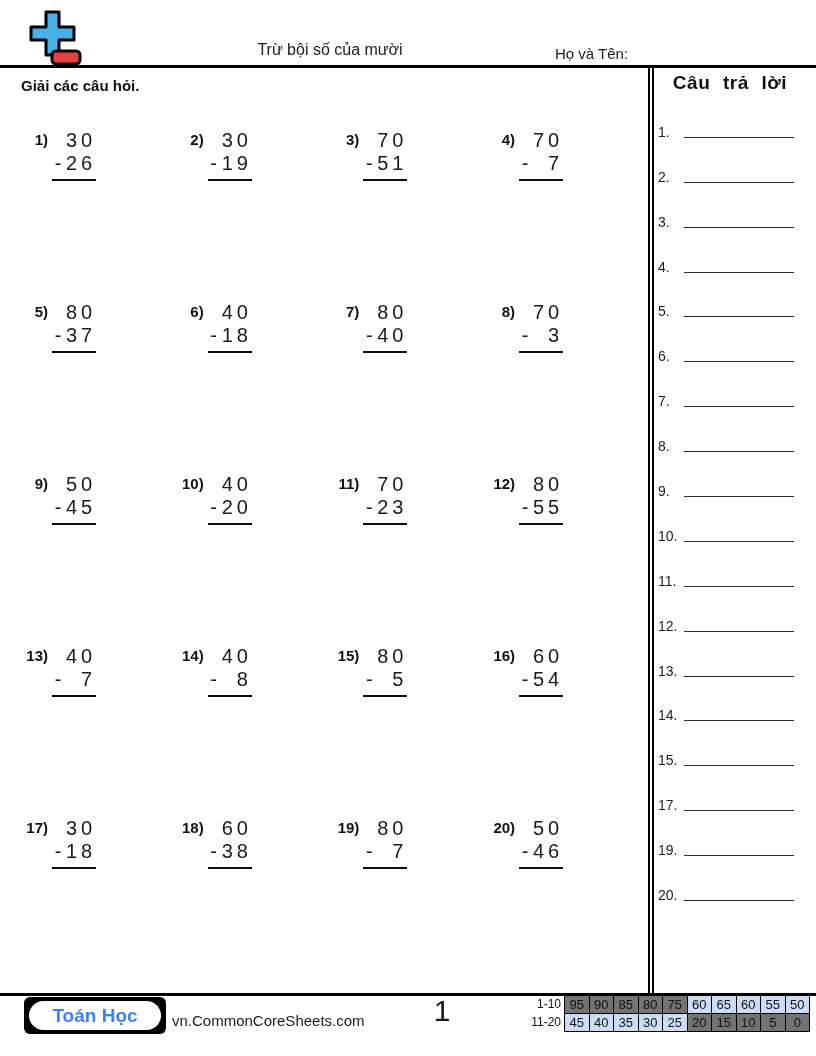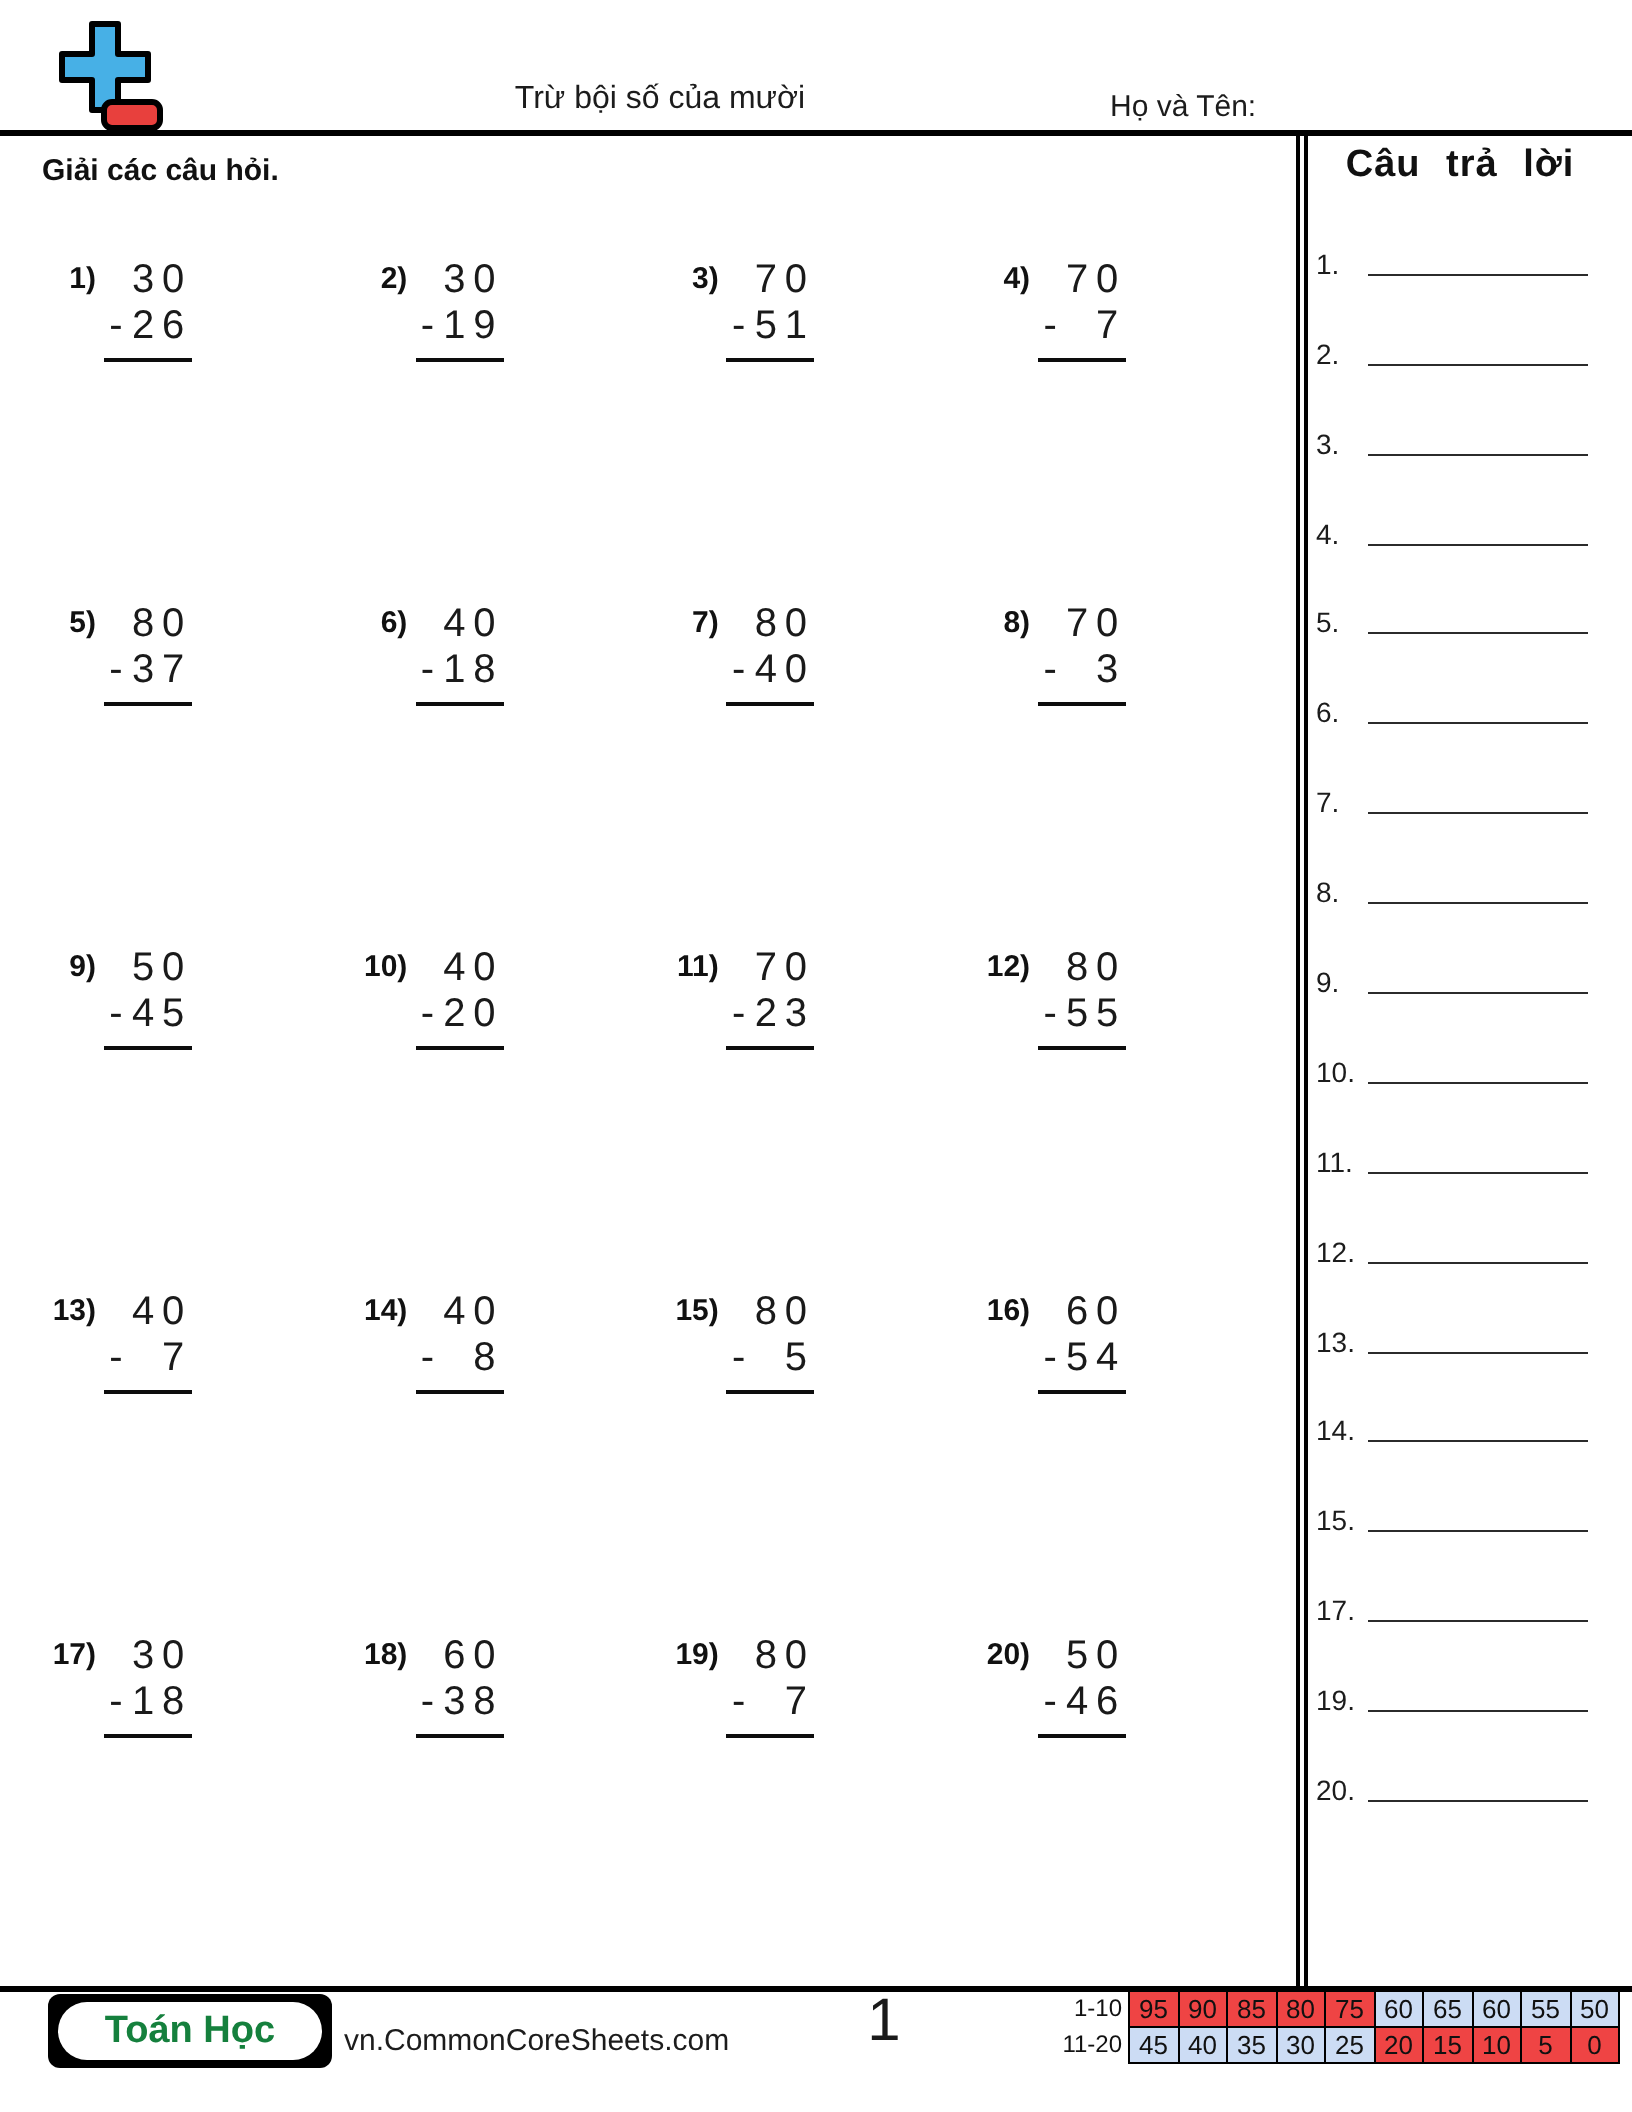--- a/index.html
+++ b/index.html
@@ -32,29 +32,29 @@
   .pnum{width:30px;text-align:right;font-weight:bold;font-size:15px;padding-top:2px;margin-right:4px;flex:none;}
   .work{font-size:20px;line-height:23px;color:#1a1a1a;}
   .num-row{white-space:nowrap;}
   .cell{display:inline-block;width:15px;text-align:center;}
   .cell.sign{width:12px;}
   .prob-rule{width:44px;height:0;border-top:2.6px solid #0d0d0d;margin-top:4px;}
   
   .footer-line{position:absolute;left:0;top:993px;width:816px;height:3px;background:#000;}
   .brand-box{position:absolute;left:24px;top:997px;width:142px;height:37px;background:#000;border-radius:6px;}
   .brand-pill{position:absolute;left:5px;top:4px;right:5px;bottom:4px;background:#fff;border-radius:16px;
-              display:flex;align-items:center;justify-content:center;font-size:19px;font-weight:bold;color:#15803d;}
+              display:flex;align-items:center;justify-content:center;font-size:19px;font-weight:bold;color:#3b82f6;}
   .site{position:absolute;left:172px;top:1012px;font-size:15px;color:#1c1c1c;}
   .page-num{position:absolute;left:400px;top:994px;width:84px;text-align:center;font-size:30px;color:#1a1a1a;}
   .grading{position:absolute;left:524px;top:995px;}
   .grade-row{display:flex;height:19px;line-height:17px;}
   .grade-row + .grade-row{margin-top:-1px;}
   .grade-label{width:37px;text-align:right;padding-right:4px;font-size:12px;line-height:19px;flex:none;}
   .grade-cell{width:25.5px;box-sizing:border-box;border:1px solid #000;margin-left:-1px;
-              text-align:center;font-size:13px;background:#ef4444;flex:none;}
+              text-align:center;font-size:13px;background:#737373;flex:none;}
   .grade-cell.hl{background:var(--hl,#ccdcf4);}
 </style>
 </head>
 <body style="--hl: #ccdcf4;">
 
 <svg class="logo" width="62" height="60" viewBox="0 0 62 60">
   <path d="M24 4 h13 v15 h15 v13 h-15 v15 h-13 v-15 h-15 v-13 h15 z" stroke="#000" stroke-width="3" stroke-linejoin="round" fill="#47b0e6"></path>
   <rect x="30" y="43" width="28" height="13" rx="4" stroke="#000" stroke-width="3" fill="#e8403d"></rect>
 </svg>
 <div class="title">Trừ bội số của mười</div>

